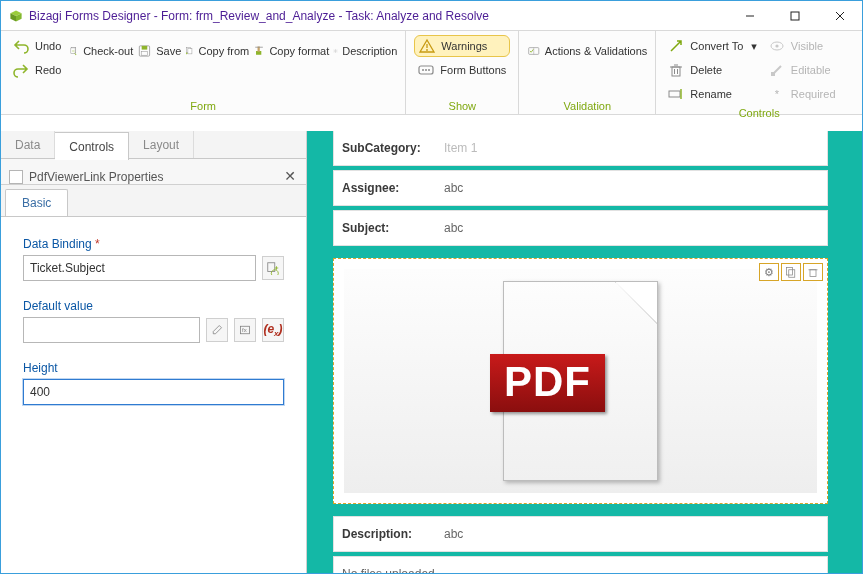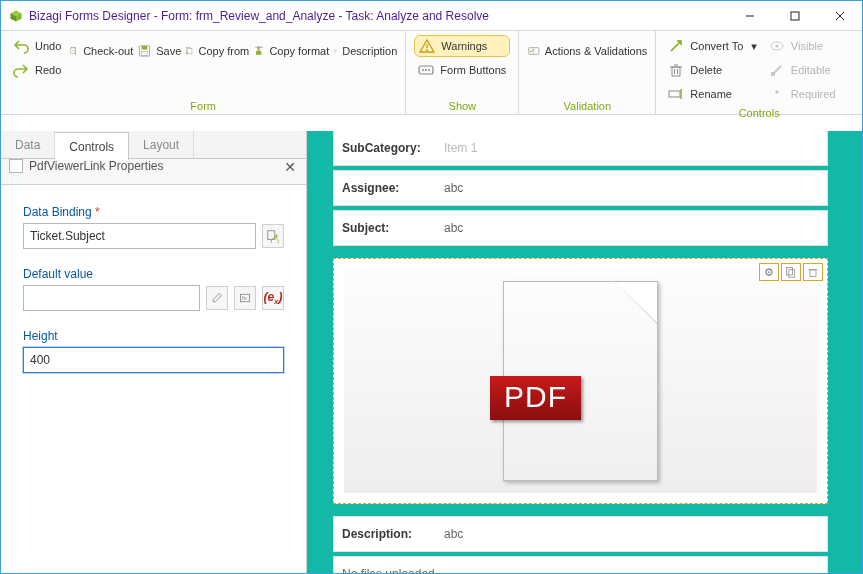--- a/index.html
+++ b/index.html
@@ -30,21 +30,21 @@
   .glyph { display:inline-flex; align-items:center; justify-content:center; font-size:14px; }
   .req-star{ color:#d59aa0; font-size:14px; }
 
   
   .body { display:flex; height:calc(100% - 114px);margin-top:16px; }
   .left-panel { width:306px; border-right:1px solid #d0d0d0; background:#f4f4f4; display:flex; flex-direction:column; }
   .tabs-row { display:flex; border-bottom:1px solid #c8c8c8; height:28px; background:#f4f4f4; }
   .tab { padding:0 14px; font-size:12px; color:#8a8a8a; display:flex; align-items:center; border-right:1px solid #dcdcdc; cursor:pointer;}
   .tab.active { background:#fff; border-top:1px solid #c8c8c8; border-right:1px solid #c8c8c8; border-left:none; color:#444; position:relative; top:1px; height:28px; }
   
-  .panel-header { height:26px; display:flex; align-items:flex-start; justify-content:space-between; padding:0 10px 0 8px; font-size:12px; color:#555; border-bottom:1px solid #d0d0d0; background:#f7f7f7;}
+  .panel-header { height:26px; display:flex; align-items:flex-end; justify-content:space-between; padding:0 10px 0 8px; font-size:12px; color:#555; border-bottom:1px solid #d0d0d0; background:#f7f7f7;}
   .panel-header .sq { width:14px; height:14px; border:1px solid #b5b5b5; background:#fff; margin-right:6px;}
   .close-x { font-size:14px; color:#555; cursor:pointer;}
   
   .inner-tabs { display:flex; border-bottom:1px solid #c8c8c8; background:#f4f4f4;}
   .inner-tab { padding:6px 16px; font-size:12px; color:#3a6ea5; border:1px solid #c8c8c8; border-bottom:none; background:#fff; border-radius:2px 2px 0 0; margin-left:4px; margin-top:4px;}
   
   .props { background:#fff; flex:1; padding:20px 22px; font-size:12px; color:#0b57a5; }
   .props label { display:block; margin-bottom:4px; color:#0b57a5; }
   .req::after { content:" *"; color:#c0392b; }
   .prop-row { margin-bottom:18px; }
@@ -62,21 +62,21 @@
   .form-label { width:102px; padding:10px 8px; font-weight:bold; font-size:12px; color:#3a3a3a;}
   .form-val { flex:1; padding:10px 8px; font-size:12px; color:#666;}
   
   .pdf-container { margin-top:12px; border:1px dashed #d7a528; background:#fff; padding:10px; position:relative;}
   .pdf-toolbar { position:absolute; top:4px; right:4px; display:flex; gap:2px;}
   .pdf-toolbar .mini { width:20px; height:18px; border:1px solid #d7a528; background:#fff; display:flex; align-items:center; justify-content:center; font-size:11px; color:#7a7a7a; cursor:pointer;}
   .pdf-viz { height:224px; background:linear-gradient(#fdfdfd,#eeeeee); display:flex; align-items:center; justify-content:center;}
   .pdf-page { width:155px; height:200px; background:linear-gradient(#fdfdfd,#f0f0f0); border:1px solid #bcbcbc; box-shadow:2px 2px 4px rgba(0,0,0,.25); position:relative;}
   .pdf-corner { position:absolute; top:0; right:0; width:42px; height:42px; background:linear-gradient(135deg,#fafafa 0%, #d8d8d8 50%, #bcbcbc 100%); clip-path: polygon(100% 0, 0 0, 100% 100%); border-left:1px solid #bcbcbc; border-bottom:1px solid #bcbcbc;}
   .pdf-corner::after{ content:""; position:absolute; inset:0; background:#fff; clip-path:polygon(100% 0,100% 100%,0 0); }
-  .pdf-badge { position:absolute; left:-14px; top:94px; padding:4px 14px 6px 14px; color:#fff; font-weight:normal; font-family:Arial,sans-serif; font-size:30px; letter-spacing:1px;
+  .pdf-badge { position:absolute; left:-14px; top:72px; padding:4px 14px 6px 14px; color:#fff; font-weight:bold; font-family:Arial,sans-serif; font-size:42px; letter-spacing:1px;
      background:linear-gradient(#c81a1a,#8a0e0e); box-shadow:2px 2px 3px rgba(0,0,0,.4);}
 </style>
 </head>
 <body>
 
 <div class="titlebar">
   <div class="titlebar-left">
     <svg class="logo-cube" viewBox="0 0 20 20">
       <polygon points="10,2 18,6 10,10 2,6" fill="#9bcc3b"></polygon>
       <polygon points="2,6 10,10 10,18 2,14" fill="#6a9a22"></polygon>
@@ -276,20 +276,23 @@
       <div class="tab active">Controls</div>
       <div class="tab">Layout</div>
     </div>
     <div class="panel-header">
       <div style="display:flex;align-items:center;">
         <div class="sq"></div>
         <span>PdfViewerLink Properties</span>
       </div>
       <span class="close-x">✕</span>
     </div>
+    <div class="inner-tabs">
+      <div class="inner-tab">Basic</div>
+    </div>
     <div class="props">
       <div class="prop-row">
         <label class="req">Data Binding</label>
         <div class="field-row">
           <input type="text" value="Ticket.Subject" style="">
           <div class="mini-btn">
             <svg width="14" height="14" viewBox="0 0 16 16">
                 <rect x="2" y="2" width="8" height="10" fill="none" stroke="#8a8a8a"></rect>
                 <path d="M10 10 a4 4 0 1 0 0.1 0" fill="none" stroke="#8fb52b"></path>
                 <line x1="12" y1="6" x2="12" y2="10" stroke="#8fb52b"></line>

